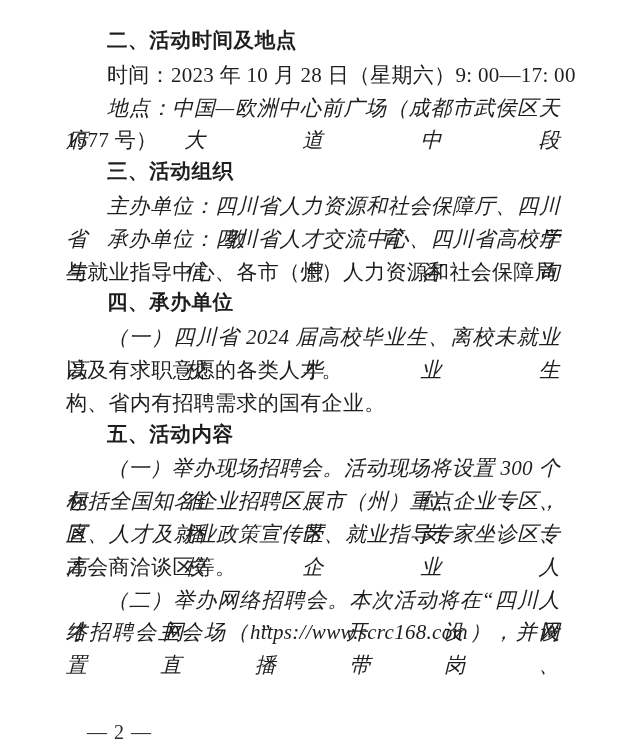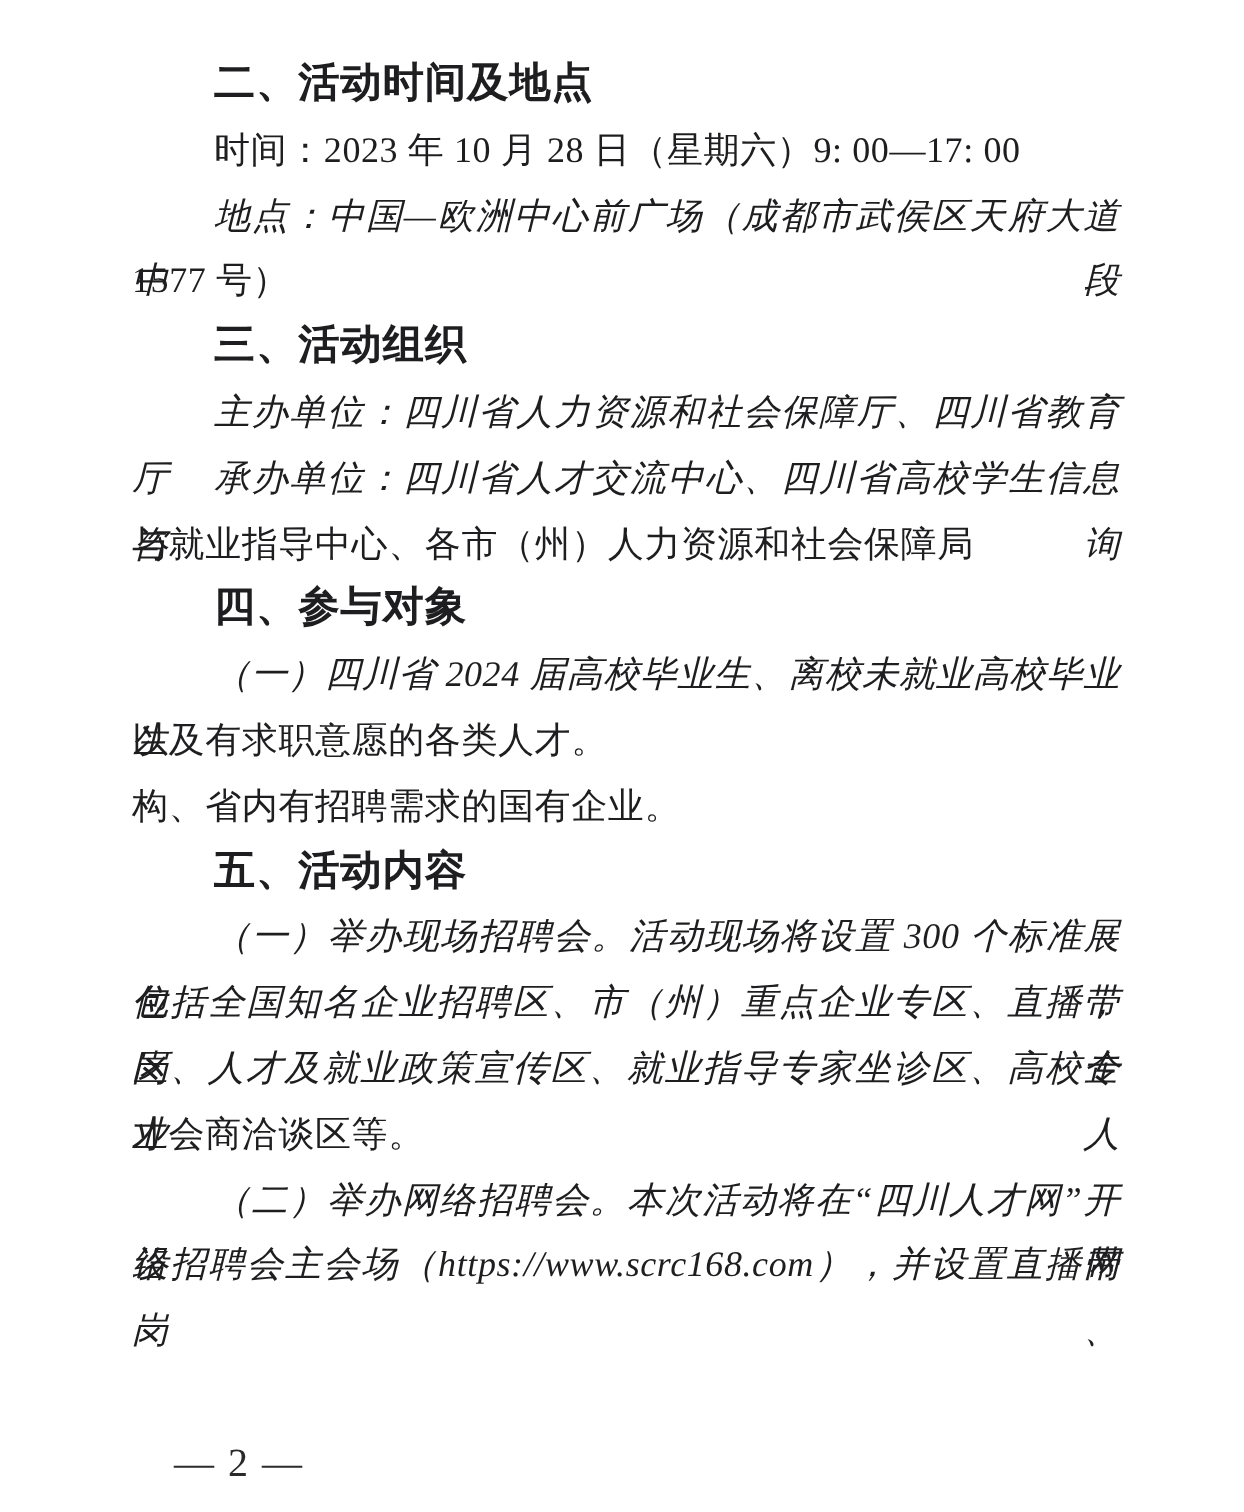--- a/index.html
+++ b/index.html
@@ -18,37 +18,37 @@
   .content {
     position: absolute;
     left: 66px;
     top: 26px;
     width: 494px;
   }
   .line {
     height: 32.8px;
     line-height: 32.8px;
     font-family: "Liberation Serif", "DejaVu Serif", serif;
-    font-size: 18px;
+    font-size: 21px;
     letter-spacing: 0.3px;
     white-space: nowrap;
     color: #1e1e20;
     text-align: left;
   }
   .line.fill {
     white-space: normal;
     text-align: justify;
     text-align-last: justify;
     font-style: italic;
   }
   .line.indent {
     text-indent: 41px;
   }
   .line.heading {
-    font-family: Liberation Sans, sans-serif;
+    font-family: Liberation Mono, monospace;
     font-weight: 700;
     font-size: 20.5px;
     letter-spacing: 0.6px;
   }
   .footer {
     position: absolute;
     left: 87px;
     top: 721px;
     font-family: "Liberation Serif", "DejaVu Serif", serif;
     font-size: 20px;
@@ -62,21 +62,21 @@
 <div class="page">
   <div class="content">
     <div class="line heading indent">二、活动时间及地点</div>
     <div class="line indent">时间：2023 年 10 月 28 日（星期六）9: 00—17: 00</div>
     <div class="line indent fill">地点：中国—欧洲中心前广场（成都市武侯区天府大道中段</div>
     <div class="line">1577 号）</div>
     <div class="line heading indent">三、活动组织</div>
     <div class="line indent fill">主办单位：四川省人力资源和社会保障厅、四川省教育厅</div>
     <div class="line indent fill">承办单位：四川省人才交流中心、四川省高校学生信息咨询</div>
     <div class="line">与就业指导中心、各市（州）人力资源和社会保障局</div>
-    <div class="line heading indent">四、参与对象</div>
+    <div class="line heading indent">四、承办单位</div>
     <div class="line indent fill">（一）四川省 2024 届高校毕业生、离校未就业高校毕业生</div>
     <div class="line">以及有求职意愿的各类人才。</div>
     <div class="line">构、省内有招聘需求的国有企业。</div>
     <div class="line heading indent">五、活动内容</div>
     <div class="line indent fill">（一）举办现场招聘会。活动现场将设置 300 个标准展位，</div>
     <div class="line fill">包括全国知名企业招聘区、市（州）重点企业专区、直播带岗专</div>
     <div class="line fill">区、人才及就业政策宣传区、就业指导专家坐诊区、高校企业人</div>
     <div class="line">才会商洽谈区等。</div>
     <div class="line indent fill">（二）举办网络招聘会。本次活动将在“四川人才网”开设网</div>
     <div class="line fill">络招聘会主会场（https://www.scrc168.com），并设置直播带岗、</div>

